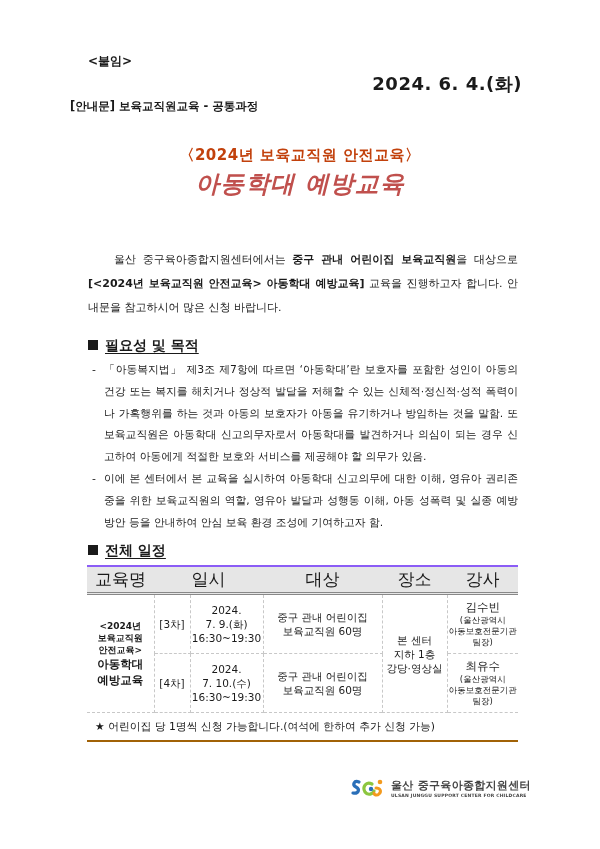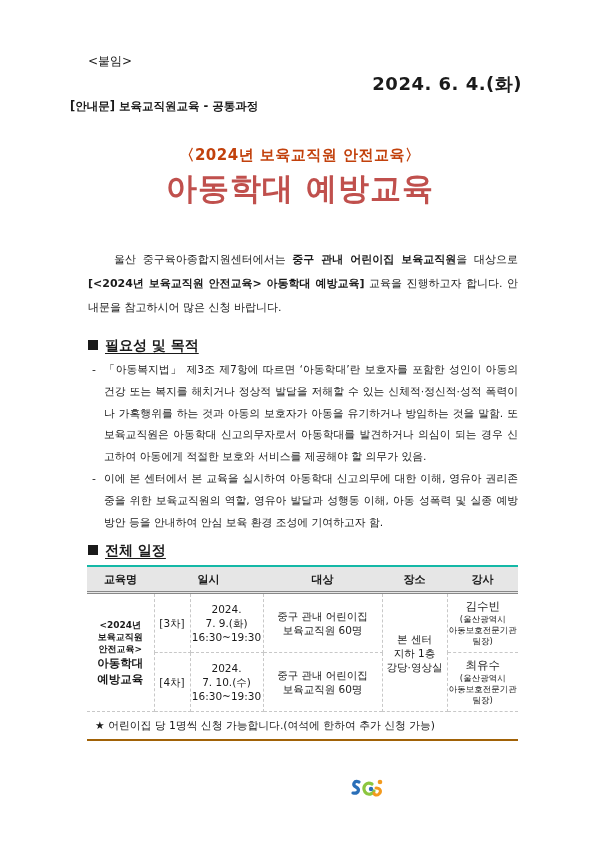--- a/index.html
+++ b/index.html
@@ -1,33 +1,33 @@
 <!DOCTYPE html>
 <html><head>
 <meta charset="utf-8">
 <style>
   html, body { margin:0; padding:0; background:#ffffff; }
   body { width:600px; height:849px; position:relative; overflow:hidden;
          font-family:"DejaVu Sans", "Liberation Sans", sans-serif; color:#1a1a1a; }
   .abs { position:absolute; }
-  .attach { left:88px; top:53px; font-size:12px; font-weight:normal; }
+  .attach { left:88px; top:53px; font-size:12px; font-weight:bold; }
   .date { right:78px; top:72px; font-size:18px; font-weight:bold; letter-spacing:0.5px; }
   .notice { left:70px; top:99px; font-size:11.5px; font-weight:bold; }
   .subtitle { left:0; width:600px; top:146px; text-align:center; font-size:15px; color:#c2410c; font-weight:bold; letter-spacing:0.5px; }
-  .title { left:0; width:600px; top:168px; text-align:center; font-size:31px; color:#c0504d; font-weight:bold; letter-spacing:1px; }
+  .title { left:0; width:600px; top:168px; text-align:center; font-size:24px; color:#c0504d; font-weight:bold; letter-spacing:1px;font-style:italic; }
   .intro { left:88px; width:430px; top:248px; font-size:11px; line-height:24px; text-align:justify; }
   .intro p { margin:0; text-indent:26px; }
   .intro b { font-weight:bold; }
   .sec-head { left:88px; font-size:14px; font-weight:bold; text-decoration:underline; text-underline-offset:3px; }
   .sec-head .sq { display:inline-block; width:10px; height:10px; background:#1a1a1a; margin-right:7px; vertical-align:0px; }
   .bullets { left:92px; width:426px; top:359px; font-size:10.8px; line-height:21.8px; }
   .bullets .item { position:relative; padding-left:12px; text-align:justify; }
   .bullets .dash { position:absolute; left:0; top:0; }
   table.sched { position:absolute; left:87px; top:565px; width:431px; border-collapse:collapse; font-size:10.5px; text-align:center; }
-  table.sched th { background:#e6e6e6; font-weight:bold; height:22px; border-top:2px solid #14b8a6; border-bottom:3px double #888; font-size:11px; }
+  table.sched th { background:#e6e6e6; font-weight:normal; height:22px; border-top:2px solid #8b5cf6; border-bottom:3px double #888; font-size:17px; }
   table.sched td { border:1px dashed #c8c8c8; padding:0; line-height:14px; }
   table.sched td:first-child { border-left:none; }
   table.sched td:last-child { border-right:none; }
   table.sched tr.row td { height:58px; }
   table.sched td.note-cell { text-align:left; padding-left:8px; height:27px; border-bottom:2px solid #a16207; border-left:none; border-right:none; font-size:10.8px; }
   .cname .s { font-size:9px; line-height:12px; font-weight:bold; }
   .cname .l { font-size:11.5px; line-height:16px; font-weight:bold; }
   .inst .nm { font-size:11.5px; line-height:15px; }
   .inst .org { font-size:8.5px; line-height:11px; }
   .logo { left:350px; top:777px; display:flex; align-items:center; }
@@ -148,13 +148,17 @@
 <div class="abs logo">
   <div class="mark">
     <svg width="36" height="22" viewBox="0 0 36 22">
       <path d="M9 5 C4 3 2 8 6 10 C10 12 9 17 3 16" stroke="#2a6fb8" stroke-width="3.2" fill="none" stroke-linecap="round"></path>
       <path d="M22 7 C16 4 12 10 15 15 C18 19 23 17 24 14" stroke="#8cc63f" stroke-width="3.2" fill="none" stroke-linecap="round"></path>
       <circle cx="21" cy="12" r="2.2" fill="#2a6fb8"></circle>
       <path d="M26 11 C30 11 32 14 29 17 C27 19 24 18 24 16" stroke="#f39a1e" stroke-width="3" fill="none" stroke-linecap="round"></path>
       <circle cx="30" cy="5" r="2.3" fill="#f39a1e"></circle>
     </svg>
   </div>
+  <div class="txt">
+    <div class="ko">울산 중구육아종합지원센터</div>
+    <div class="en">ULSAN JUNGGU SUPPORT CENTER FOR CHILDCARE</div>
+  </div>
 </div>
 
 </body></html>

